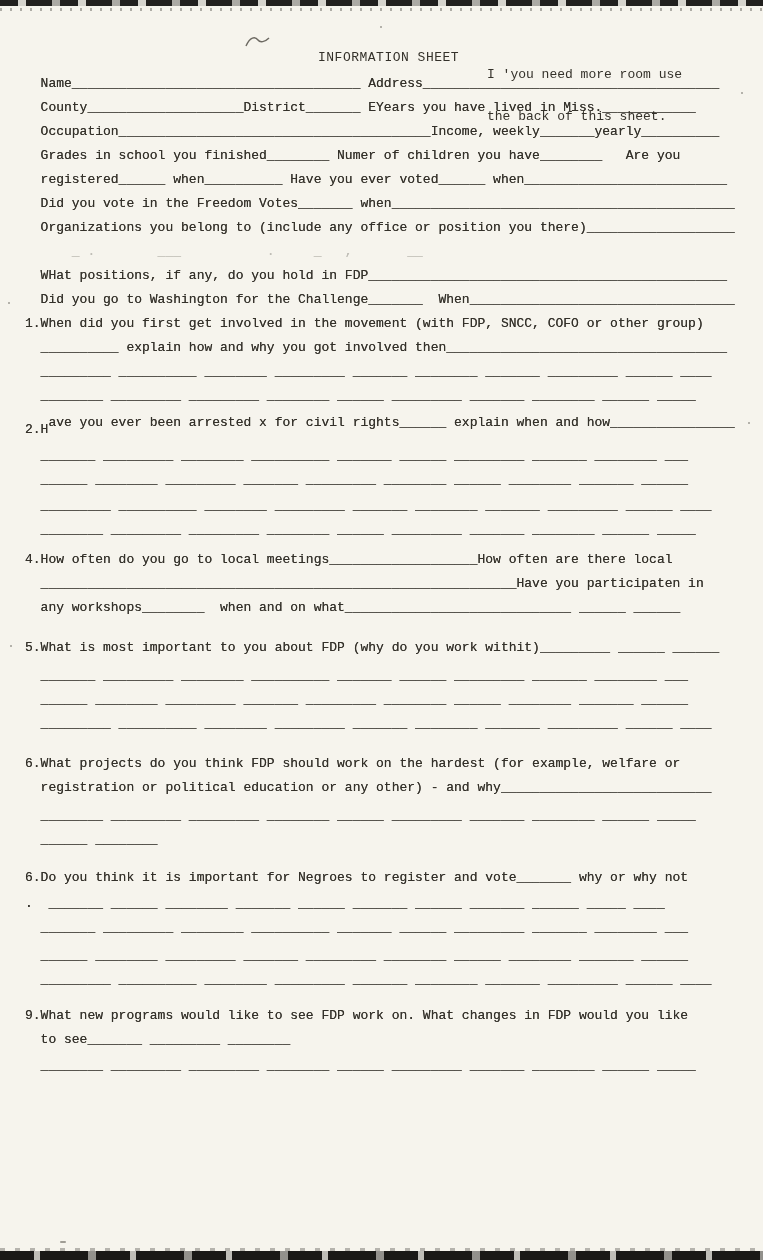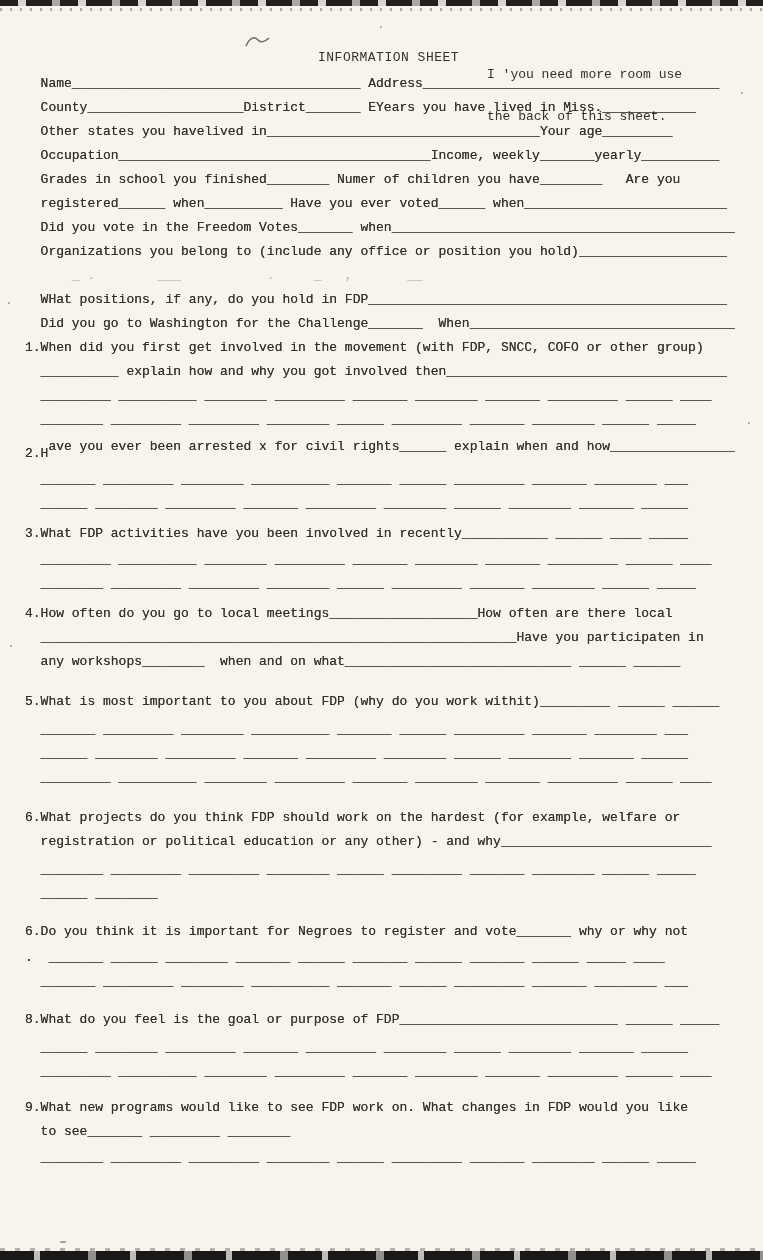--- a/index.html
+++ b/index.html
@@ -66,54 +66,51 @@
   <div class="title">INFORMATION SHEET</div>
 
   <div class="note">
     <div>I 'you need more room use</div>
     <div>the back of this sheet.</div>
   </div>
 
   <div class="form">
       <div class="line">  Name_____________________________________ Address______________________________________</div>
       <div class="line">  County____________________District_______ EYears you have lived in Miss.____________</div>
-      <div class="line">  Other states you havelived in___________________________________Your age_________</div>
       <div class="line">  Occupation________________________________________Income, weekly_______yearly__________</div>
       <div class="line">  Grades in school you finished________ Numer of children you have________   Are you</div>
       <div class="line">  registered______ when__________ Have you ever voted______ when__________________________</div>
       <div class="line">  Did you vote in the Freedom Votes_______ when____________________________________________</div>
-      <div class="line">  Organizations you belong to (include any office or position you hold)___________________</div>
+      <div class="line">  Organizations you belong to (include any office or position you there)___________________</div>
       <div class="line faint">      _ .        ___           .     _   ,       __</div>
       <div class="line">  WHat positions, if any, do you hold in FDP______________________________________________</div>
       <div class="line">  Did you go to Washington for the Challenge_______  When__________________________________</div>
       <div class="line">1.When did you first get involved in the movement (with FDP, SNCC, COFO or other group)</div>
       <div class="line">  __________ explain how and why you got involved then____________________________________</div>
       <div class="line">  _________ __________ ________ _________ _______ ________ _______ _________ ______ ____</div>
       <div class="line">  ________ _________ _________ ________ ______ _________ _______ ________ ______ _____</div>
       <div class="line mt10"><span>2.H</span><span class="raised">ave you ever been arrested x for civil rights______ explain when and how________________</span></div>
       <div class="line mt2">  _______ _________ ________ __________ _______ ______ _________ _______ ________ ___</div>
       <div class="line">  ______ ________ _________ _______ _________ ________ ______ ________ _______ ______</div>
-      <div class="line mt6">3.What FDP activities have you been involved in recently___________ ______ ____ _____</div>
       <div class="line mt2">  _________ __________ ________ _________ _______ ________ _______ _________ ______ ____</div>
       <div class="line">  ________ _________ _________ ________ ______ _________ _______ ________ ______ _____</div>
       <div class="line mt6">4.How often do you go to local meetings___________________How often are there local</div>
       <div class="line">  _____________________________________________________________Have you participaten in</div>
       <div class="line">  any workshops________  when and on what_____________________________ ______ ______</div>
       <div class="line mt16">5.What is most important to you about FDP (why do you work withit)_________ ______ ______</div>
       <div class="line mt4">  _______ _________ ________ __________ _______ ______ _________ _______ ________ ___</div>
       <div class="line">  ______ ________ _________ _______ _________ ________ ______ ________ _______ ______</div>
       <div class="line">  _________ __________ ________ _________ _______ ________ _______ _________ ______ ____</div>
       <div class="line mt16">6.What projects do you think FDP should work on the hardest (for example, welfare or</div>
       <div class="line">  registration or political education or any other) - and why___________________________</div>
       <div class="line mt4">  ________ _________ _________ ________ ______ _________ _______ ________ ______ _____</div>
       <div class="line">  ______ ________</div>
       <div class="line mt14">6.Do you think it is important for Negroes to register and vote_______ why or why not</div>
       <div class="line mt2">.  _______ ______ ________ _______ ______ _______ ______ _______ ______ _____ ____</div>
       <div class="line">  _______ _________ ________ __________ _______ ______ _________ _______ ________ ___</div>
-      <div class="line mt14">8.What do you feel is the goal or purpose of FDP____________________________ ______ _____</div>
       <div class="line mt4">  ______ ________ _________ _______ _________ ________ ______ ________ _______ ______</div>
       <div class="line">  _________ __________ ________ _________ _______ ________ _______ _________ ______ ____</div>
       <div class="line mt12">9.What new programs would like to see FDP work on. What changes in FDP would you like</div>
       <div class="line">  to see_______ _________ ________</div>
       <div class="line mt2">  ________ _________ _________ ________ ______ _________ _______ ________ ______ _____</div>
     </div>
 
   <div class="speck sp1"></div>
   <div class="speck sp2"></div>
   <div class="speck sp3"></div>

